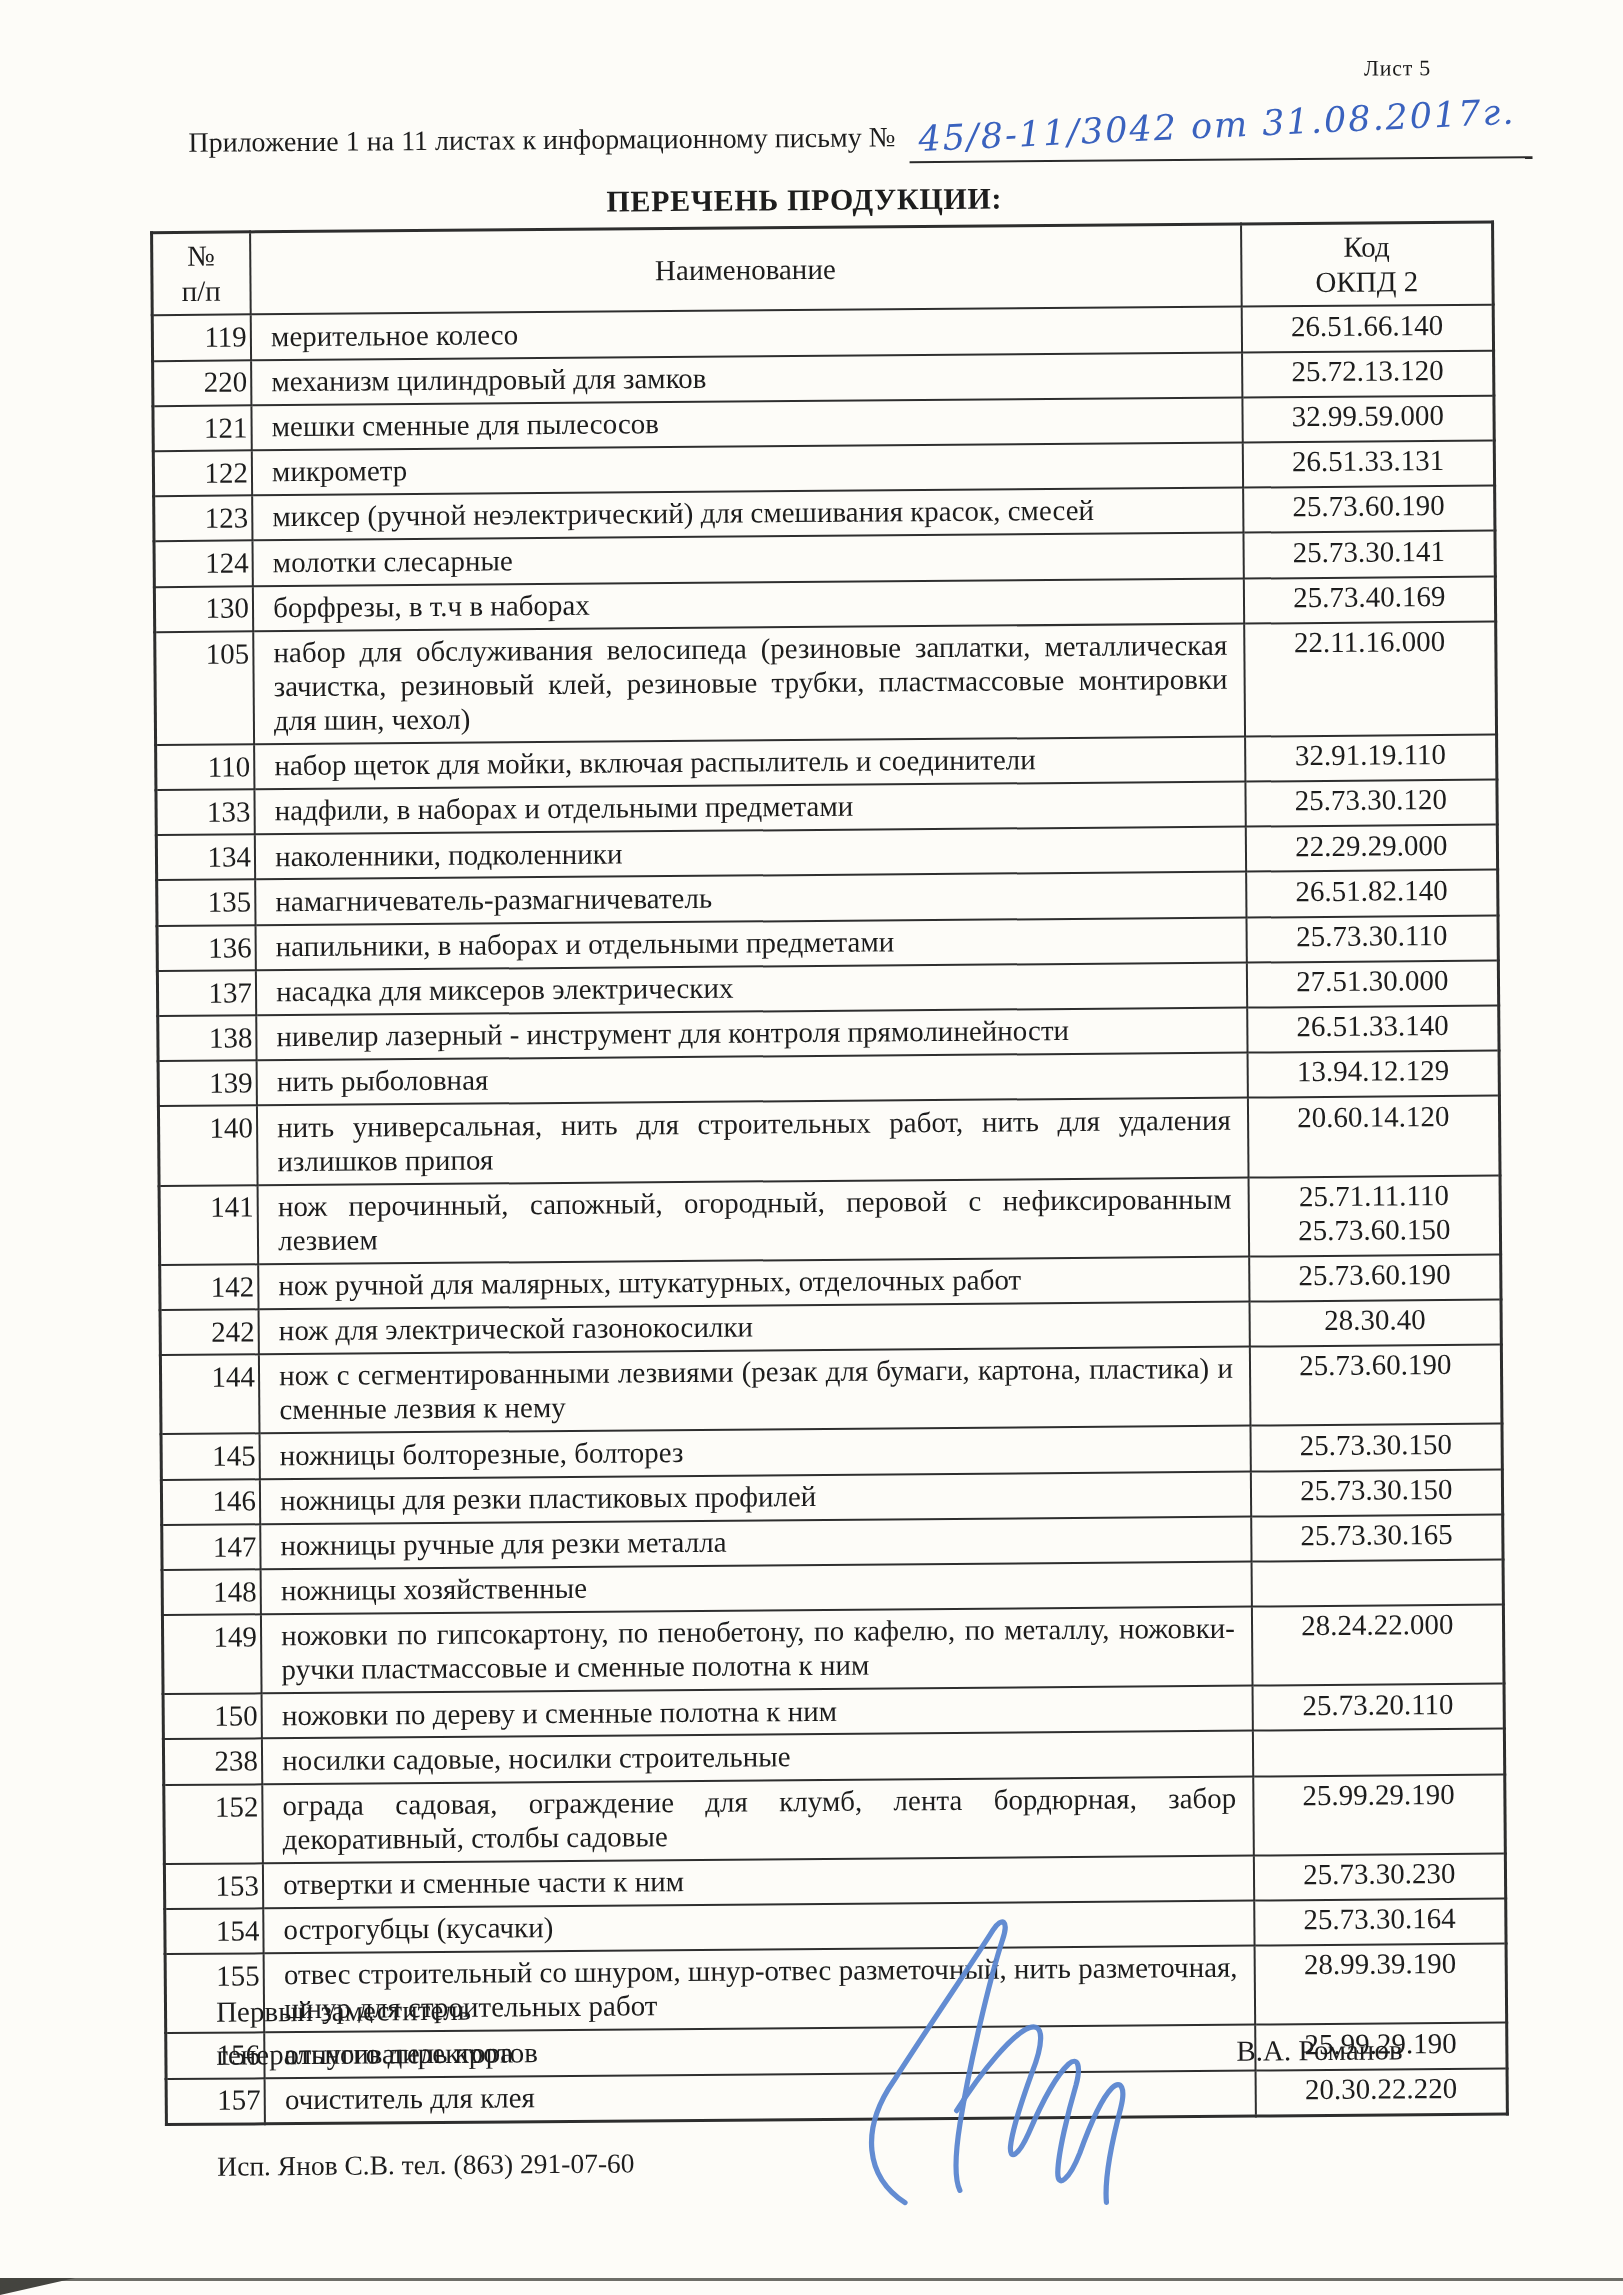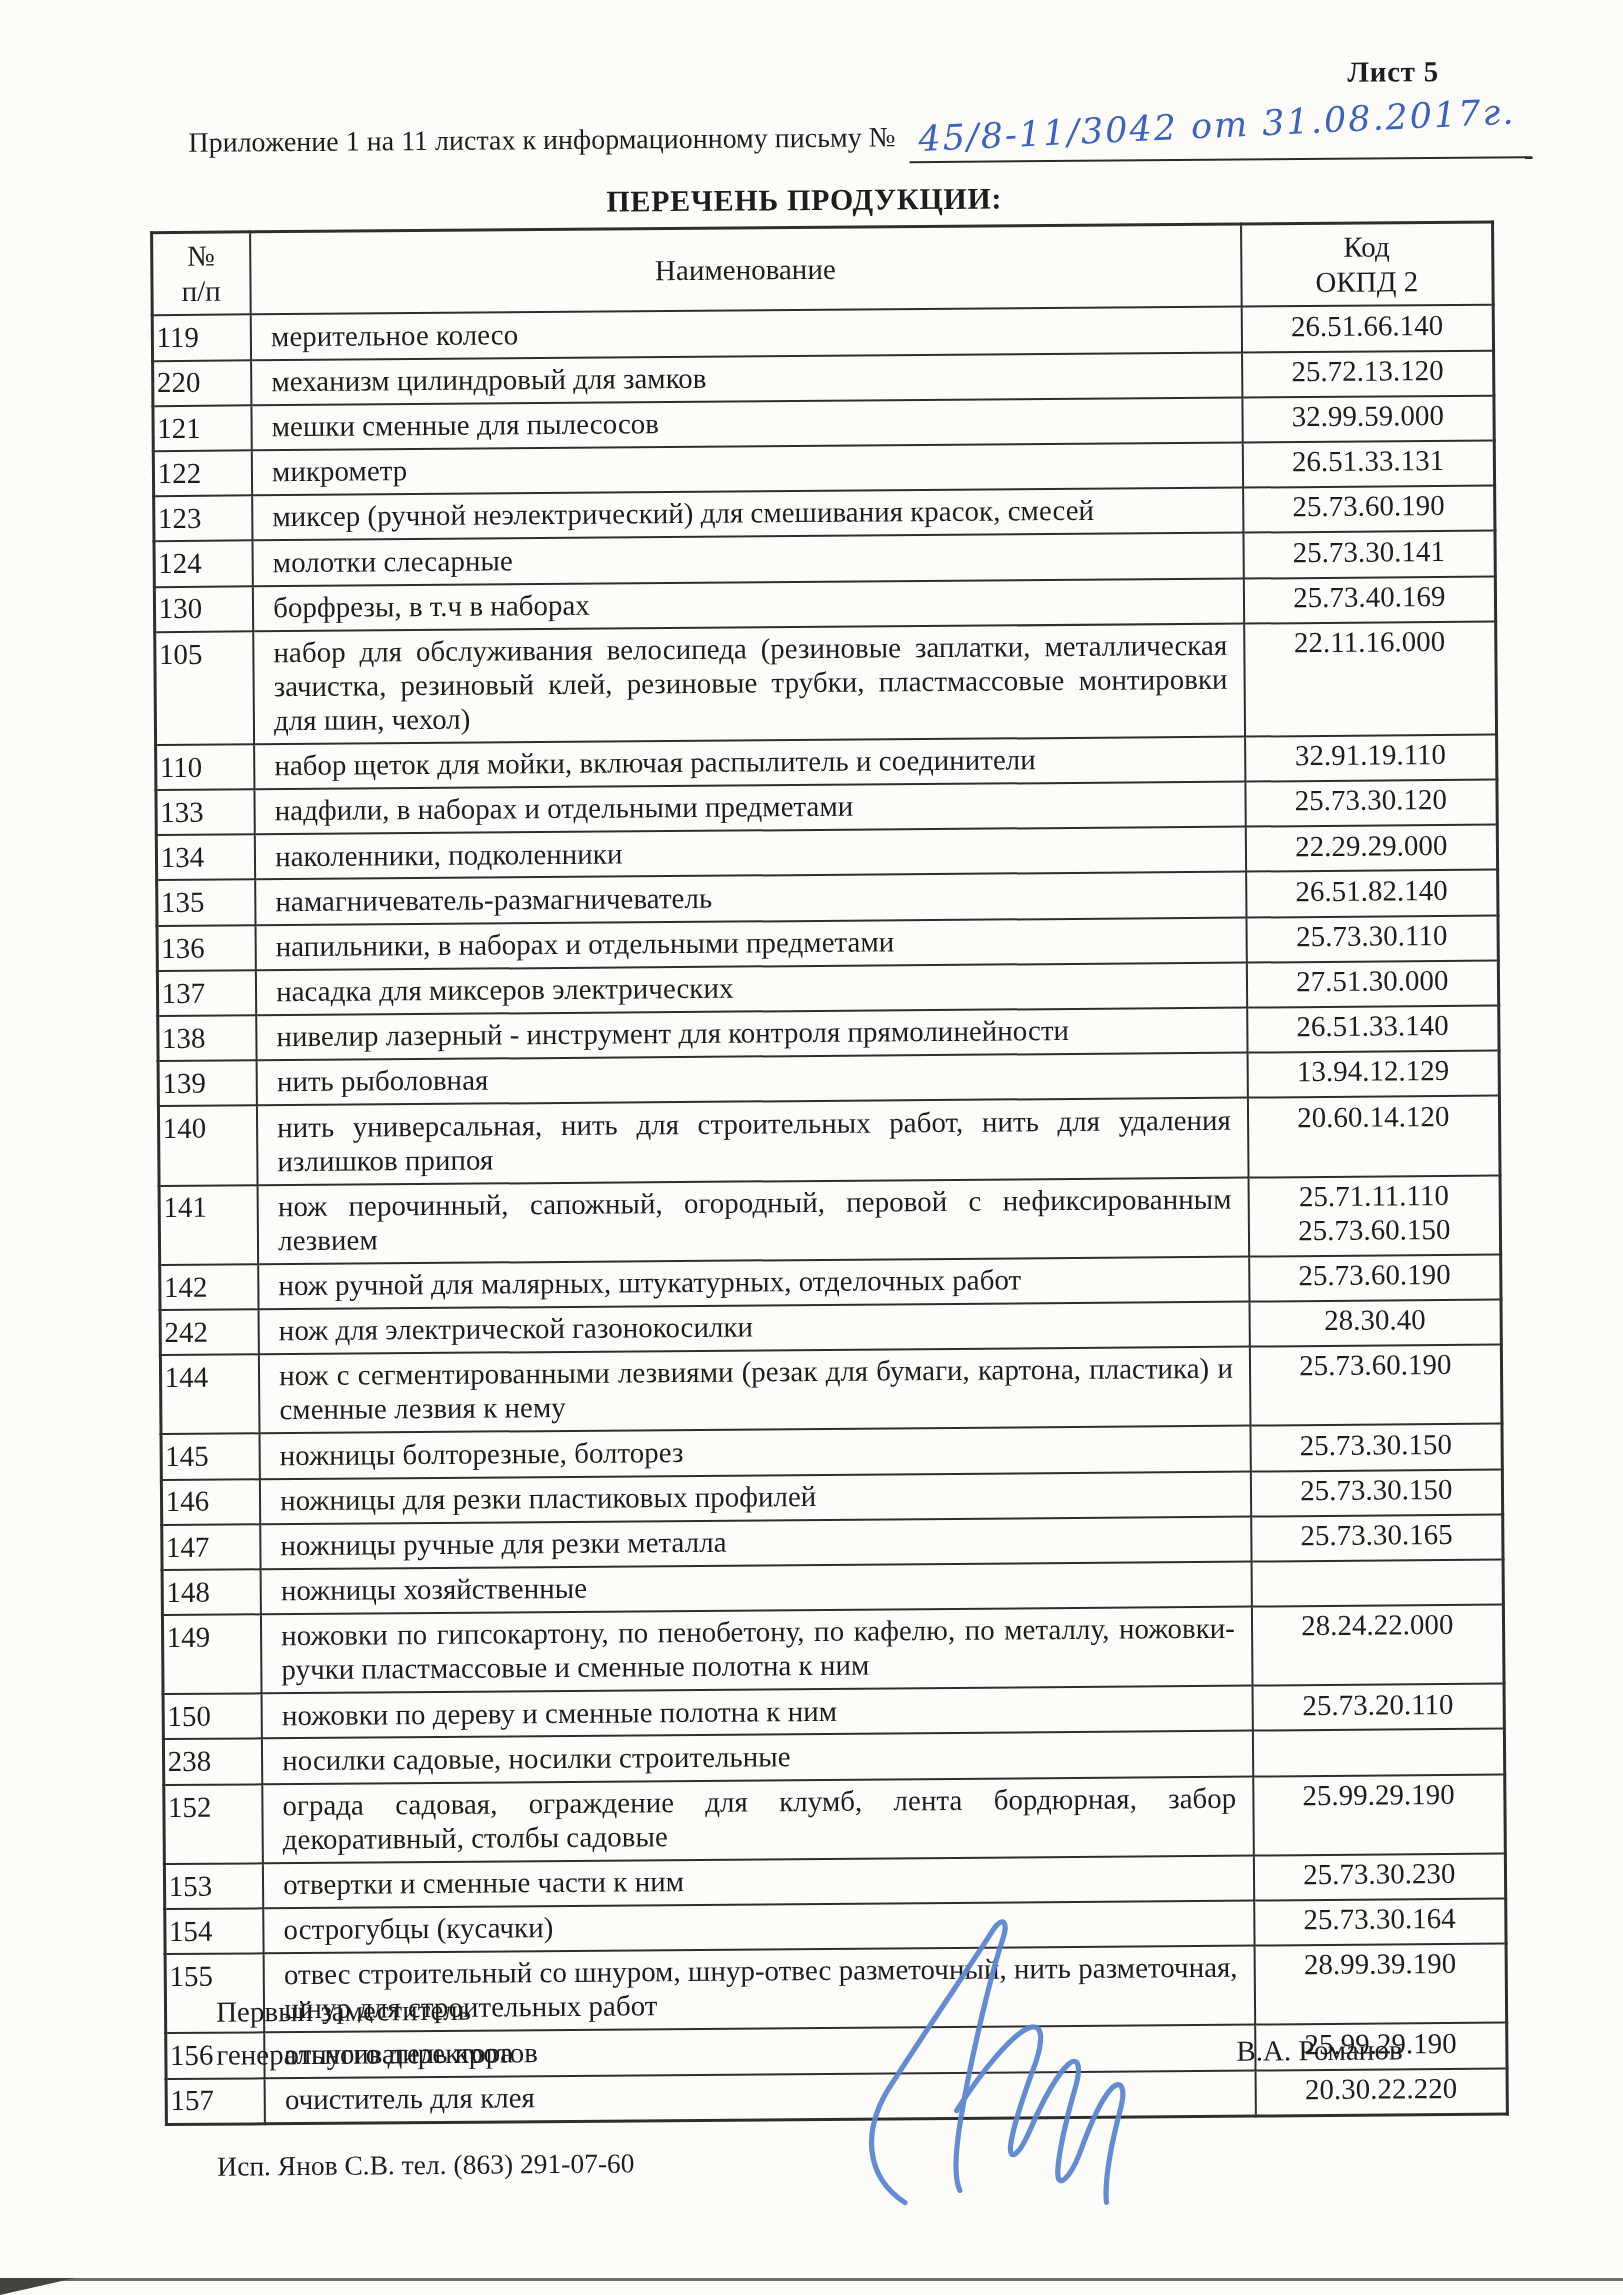--- a/index.html
+++ b/index.html
@@ -10,22 +10,22 @@
     font-family:"Liberation Serif","DejaVu Serif",serif;
     color:#1d1d1d;
     position:relative;
   }
   .tilt{
     position:absolute;left:0;top:0;width:1623px;height:2295px;
     transform:rotate(-0.45deg);
     transform-origin:811px 1112px;
   }
   .sheet-label{
-    position:absolute;top:60px;right:176px;
-    font-size:29px;letter-spacing:0.7px;font-weight:bold;
+    position:absolute;top:60px;right:184px;
+    font-size:22px;letter-spacing:0.7px;
   }
   .appendix-line{
     position:absolute;top:115px;left:196px;width:1354px;
     font-size:28px;white-space:nowrap;
   }
   .hand-wrap{
     display:inline-block;position:relative;
     border-bottom:2.6px solid #2b2b2b;
     padding:0 17px 6.5px 9.2px;margin-left:6.5px;
     vertical-align:baseline;
@@ -58,21 +58,21 @@
   table.products{border-width:3.3px;}
   th{
     font-weight:normal;font-size:29px;line-height:35px;
     text-align:center;vertical-align:middle;
     padding:5.2px 2.6px;
   }
   td{
     font-size:29px;line-height:34px;
   }
   td.c-num{
-    text-align:left;vertical-align:top;
+    text-align:right;vertical-align:top;
     padding:3.9px 2.6px 4.6px 2.6px;
     margin-top:28px;
   }
   td.c-name{
     text-align:justify;vertical-align:top;
     padding:3.3px 15.7px 5.9px 19.6px;
   }
   td.c-code{
     text-align:center;vertical-align:top;
     padding:1.3px 3.9px 3.9px 3.9px;

